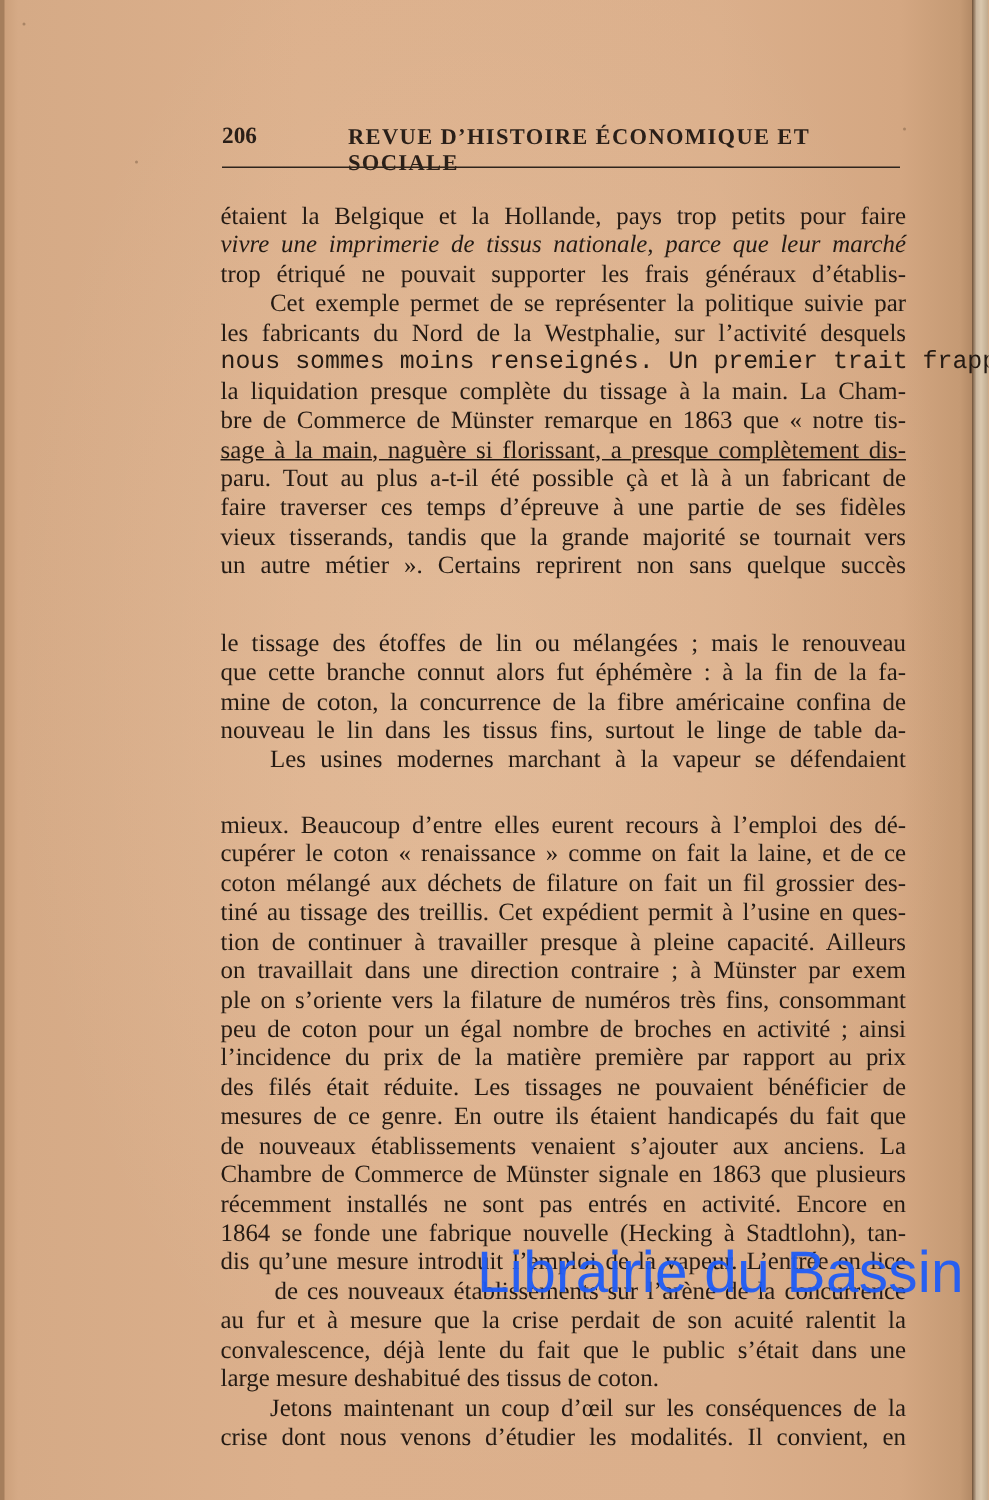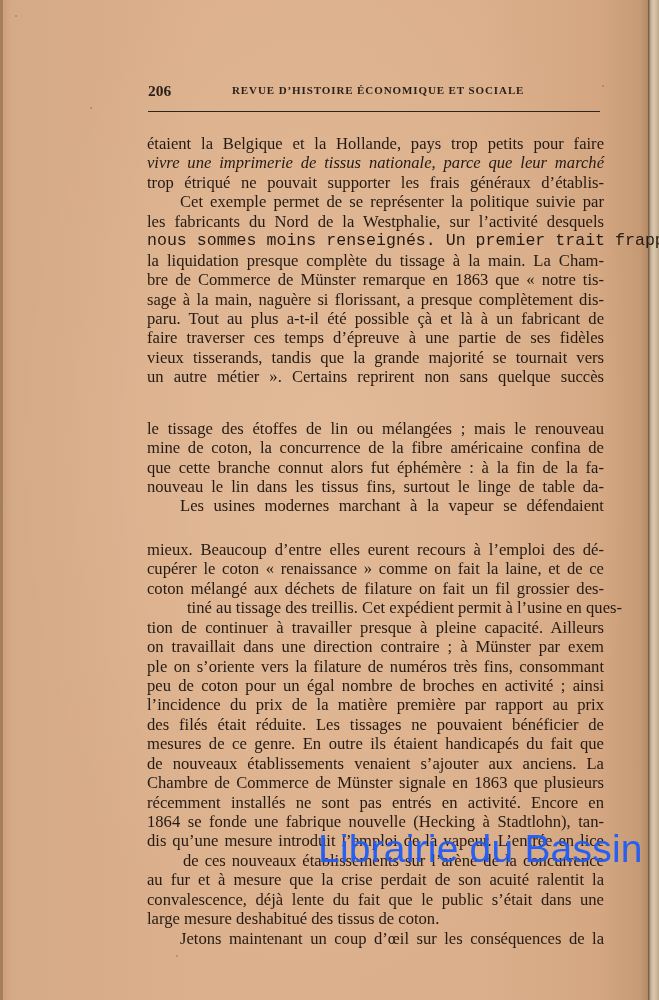--- a/index.html
+++ b/index.html
@@ -26,21 +26,21 @@
   }
   .running-head {
     position: absolute; left: 148px; top: 82px; width: 452px; height: 22px;
     color: #2a1f18;
   }
   .page-number {
     position: absolute; left: 0; top: 0; font-size: 15.5px; font-weight: bold;
     font-family: "Liberation Serif", serif;
   }
   .journal-title {
-    position: absolute; left: 84px; top: 2px; font-size: 11px; letter-spacing: 0.9px;
+    position: absolute; left: 84px; top: 2px; font-size: 15px; letter-spacing: 0.9px;
     font-family: "Liberation Serif", serif; font-weight: bold;
   }
   .head-rule {
     position: absolute; left: 148px; top: 111px; width: 452px; height: 0;
     border-top: 1.4px solid #2e241c;
   }
   .body-text {
     position: absolute; left: 147px; top: 134px; width: 457px;
     color: #241a13;
     font-family: "Liberation Serif", serif;
@@ -80,46 +80,47 @@
 
 <div class="body-text" id="body-text">
     <span class="line" style="white-space: nowrap;"><span style="word-spacing: 0px;">étaient la Belgique et la Hollande, pays trop petits pour faire</span></span>
     <span class="line" style="white-space: nowrap; font-style: italic;"><span style="word-spacing: 0px;">vivre une imprimerie de tissus nationale, parce que leur marché</span></span>
     <span class="line" style="white-space: nowrap;"><span style="word-spacing: 0px;">trop étriqué ne pouvait supporter les frais généraux d’établis-</span></span>
     <span class="line indent" style="white-space: nowrap;"><span style="word-spacing: 0px;">Cet exemple permet de se représenter la politique suivie par</span></span>
     <span class="line" style="white-space: nowrap;"><span style="word-spacing: 0px;">les fabricants du Nord de la Westphalie, sur l’activité desquels</span></span>
     <span class="line" style="white-space: nowrap; font-family: Liberation Mono, monospace;"><span style="word-spacing: 0px;">nous sommes moins renseignés. Un premier trait frappe, c’est</span></span>
     <span class="line" style="white-space: nowrap;"><span style="word-spacing: 0px;">la liquidation presque complète du tissage à la main. La Cham-</span></span>
     <span class="line" style="white-space: nowrap;"><span style="word-spacing: 0px;">bre de Commerce de Münster remarque en 1863 que « notre tis-</span></span>
-    <span class="line" style="white-space: nowrap;"><span style="word-spacing: 0px;">sage à la main, naguère si florissant, a presque complètement dis-</span></span>
+    <span class="line" style="white-space: nowrap;"><span style="word-spacing: 0px; text-decoration: underline;">sage à la main, naguère si florissant, a presque complètement dis-</span></span>
     <span class="line" style="white-space: nowrap;"><span style="word-spacing: 0px;">paru. Tout au plus a-t-il été possible çà et là à un fabricant de</span></span>
     <span class="line" style="white-space: nowrap;"><span style="word-spacing: 0px;">faire traverser ces temps d’épreuve à une partie de ses fidèles</span></span>
     <span class="line" style="white-space: nowrap;"><span style="word-spacing: 0px;">vieux tisserands, tandis que la grande majorité se tournait vers</span></span>
     <span class="line" style="white-space: nowrap;"><span style="word-spacing: 0px;">un autre métier ». Certains reprirent non sans quelque succès</span></span>
     <span class="line" style="white-space: nowrap; margin-top: 32px;"><span style="word-spacing: 0px;">le tissage des étoffes de lin ou mélangées ; mais le renouveau</span></span>
+    <span class="line" style="white-space: nowrap;"><span style="word-spacing: 0px;">que cette branche connut alors fut éphémère : à la fin de la fa-</span></span>
     <span class="line" style="white-space: nowrap;"><span style="word-spacing: 0px;">mine de coton, la concurrence de la fibre américaine confina de</span></span>
-    <span class="line" style="white-space: nowrap;"><span style="word-spacing: 0px;">que cette branche connut alors fut éphémère : à la fin de la fa-</span></span>
     <span class="line" style="white-space: nowrap;"><span style="word-spacing: 0px;">nouveau le lin dans les tissus fins, surtout le linge de table da-</span></span>
     <span class="line indent" style="white-space: nowrap;"><span style="word-spacing: 0px;">Les usines modernes marchant à la vapeur se défendaient</span></span>
     <span class="line" style="white-space: nowrap; margin-top: 24px;"><span style="word-spacing: 0px;">mieux. Beaucoup d’entre elles eurent recours à l’emploi des dé-</span></span>
     <span class="line" style="white-space: nowrap;"><span style="word-spacing: 0px;">cupérer le coton « renaissance » comme on fait la laine, et de ce</span></span>
     <span class="line" style="white-space: nowrap;"><span style="word-spacing: 0px;">coton mélangé aux déchets de filature on fait un fil grossier des-</span></span>
-    <span class="line" style="white-space: nowrap; margin-left: 40px;"><span style="word-spacing: 0px;">tiné au tissage des treillis. Cet expédient permit à l’usine en ques-</span></span>
+    <span class="line" style="white-space: nowrap;"><span style="word-spacing: 0px;">tiné au tissage des treillis. Cet expédient permit à l’usine en ques-</span></span>
     <span class="line" style="white-space: nowrap;"><span style="word-spacing: 0px;">tion de continuer à travailler presque à pleine capacité. Ailleurs</span></span>
     <span class="line" style="white-space: nowrap;"><span style="word-spacing: 0px;">on travaillait dans une direction contraire ; à Münster par exem</span></span>
     <span class="line" style="white-space: nowrap;"><span style="word-spacing: 0px;">ple on s’oriente vers la filature de numéros très fins, consommant</span></span>
     <span class="line" style="white-space: nowrap;"><span style="word-spacing: 0px;">peu de coton pour un égal nombre de broches en activité ; ainsi</span></span>
     <span class="line" style="white-space: nowrap;"><span style="word-spacing: 0px;">l’incidence du prix de la matière première par rapport au prix</span></span>
     <span class="line" style="white-space: nowrap;"><span style="word-spacing: 0px;">des filés était réduite. Les tissages ne pouvaient bénéficier de</span></span>
     <span class="line" style="white-space: nowrap;"><span style="word-spacing: 0px;">mesures de ce genre. En outre ils étaient handicapés du fait que</span></span>
     <span class="line" style="white-space: nowrap;"><span style="word-spacing: 0px;">de nouveaux établissements venaient s’ajouter aux anciens. La</span></span>
     <span class="line" style="white-space: nowrap;"><span style="word-spacing: 0px;">Chambre de Commerce de Münster signale en 1863 que plusieurs</span></span>
     <span class="line" style="white-space: nowrap;"><span style="word-spacing: 0px;">récemment installés ne sont pas entrés en activité. Encore en</span></span>
     <span class="line" style="white-space: nowrap;"><span style="word-spacing: 0px;">1864 se fonde une fabrique nouvelle (Hecking à Stadtlohn), tan-</span></span>
     <span class="line" style="white-space: nowrap;"><span style="word-spacing: 0px;">dis qu’une mesure introduit l’emploi de la vapeur. L’entrée en lice</span></span>
     <span class="line" style="white-space: nowrap; margin-left: 36px;"><span style="word-spacing: 0px;">de ces nouveaux établissements sur l’arène de la concurrence</span></span>
     <span class="line" style="white-space: nowrap;"><span style="word-spacing: 0px;">au fur et à mesure que la crise perdait de son acuité ralentit la</span></span>
     <span class="line" style="white-space: nowrap;"><span style="word-spacing: 0px;">convalescence, déjà lente du fait que le public s’était dans une</span></span>
     <span class="line last" style="white-space: nowrap;">large mesure deshabitué des tissus de coton.</span>
     <span class="line indent" style="white-space: nowrap;"><span style="word-spacing: 0px;">Jetons maintenant un coup d’œil sur les conséquences de la</span></span>
+    <span class="line" style="white-space: nowrap;"><span style="word-spacing: 0px;">crise dont nous venons d’étudier les modalités. Il convient, en</span></span>
   </div>
 
 <div class="watermark">Librairie du Bassin</div>
 
 </body></html>

